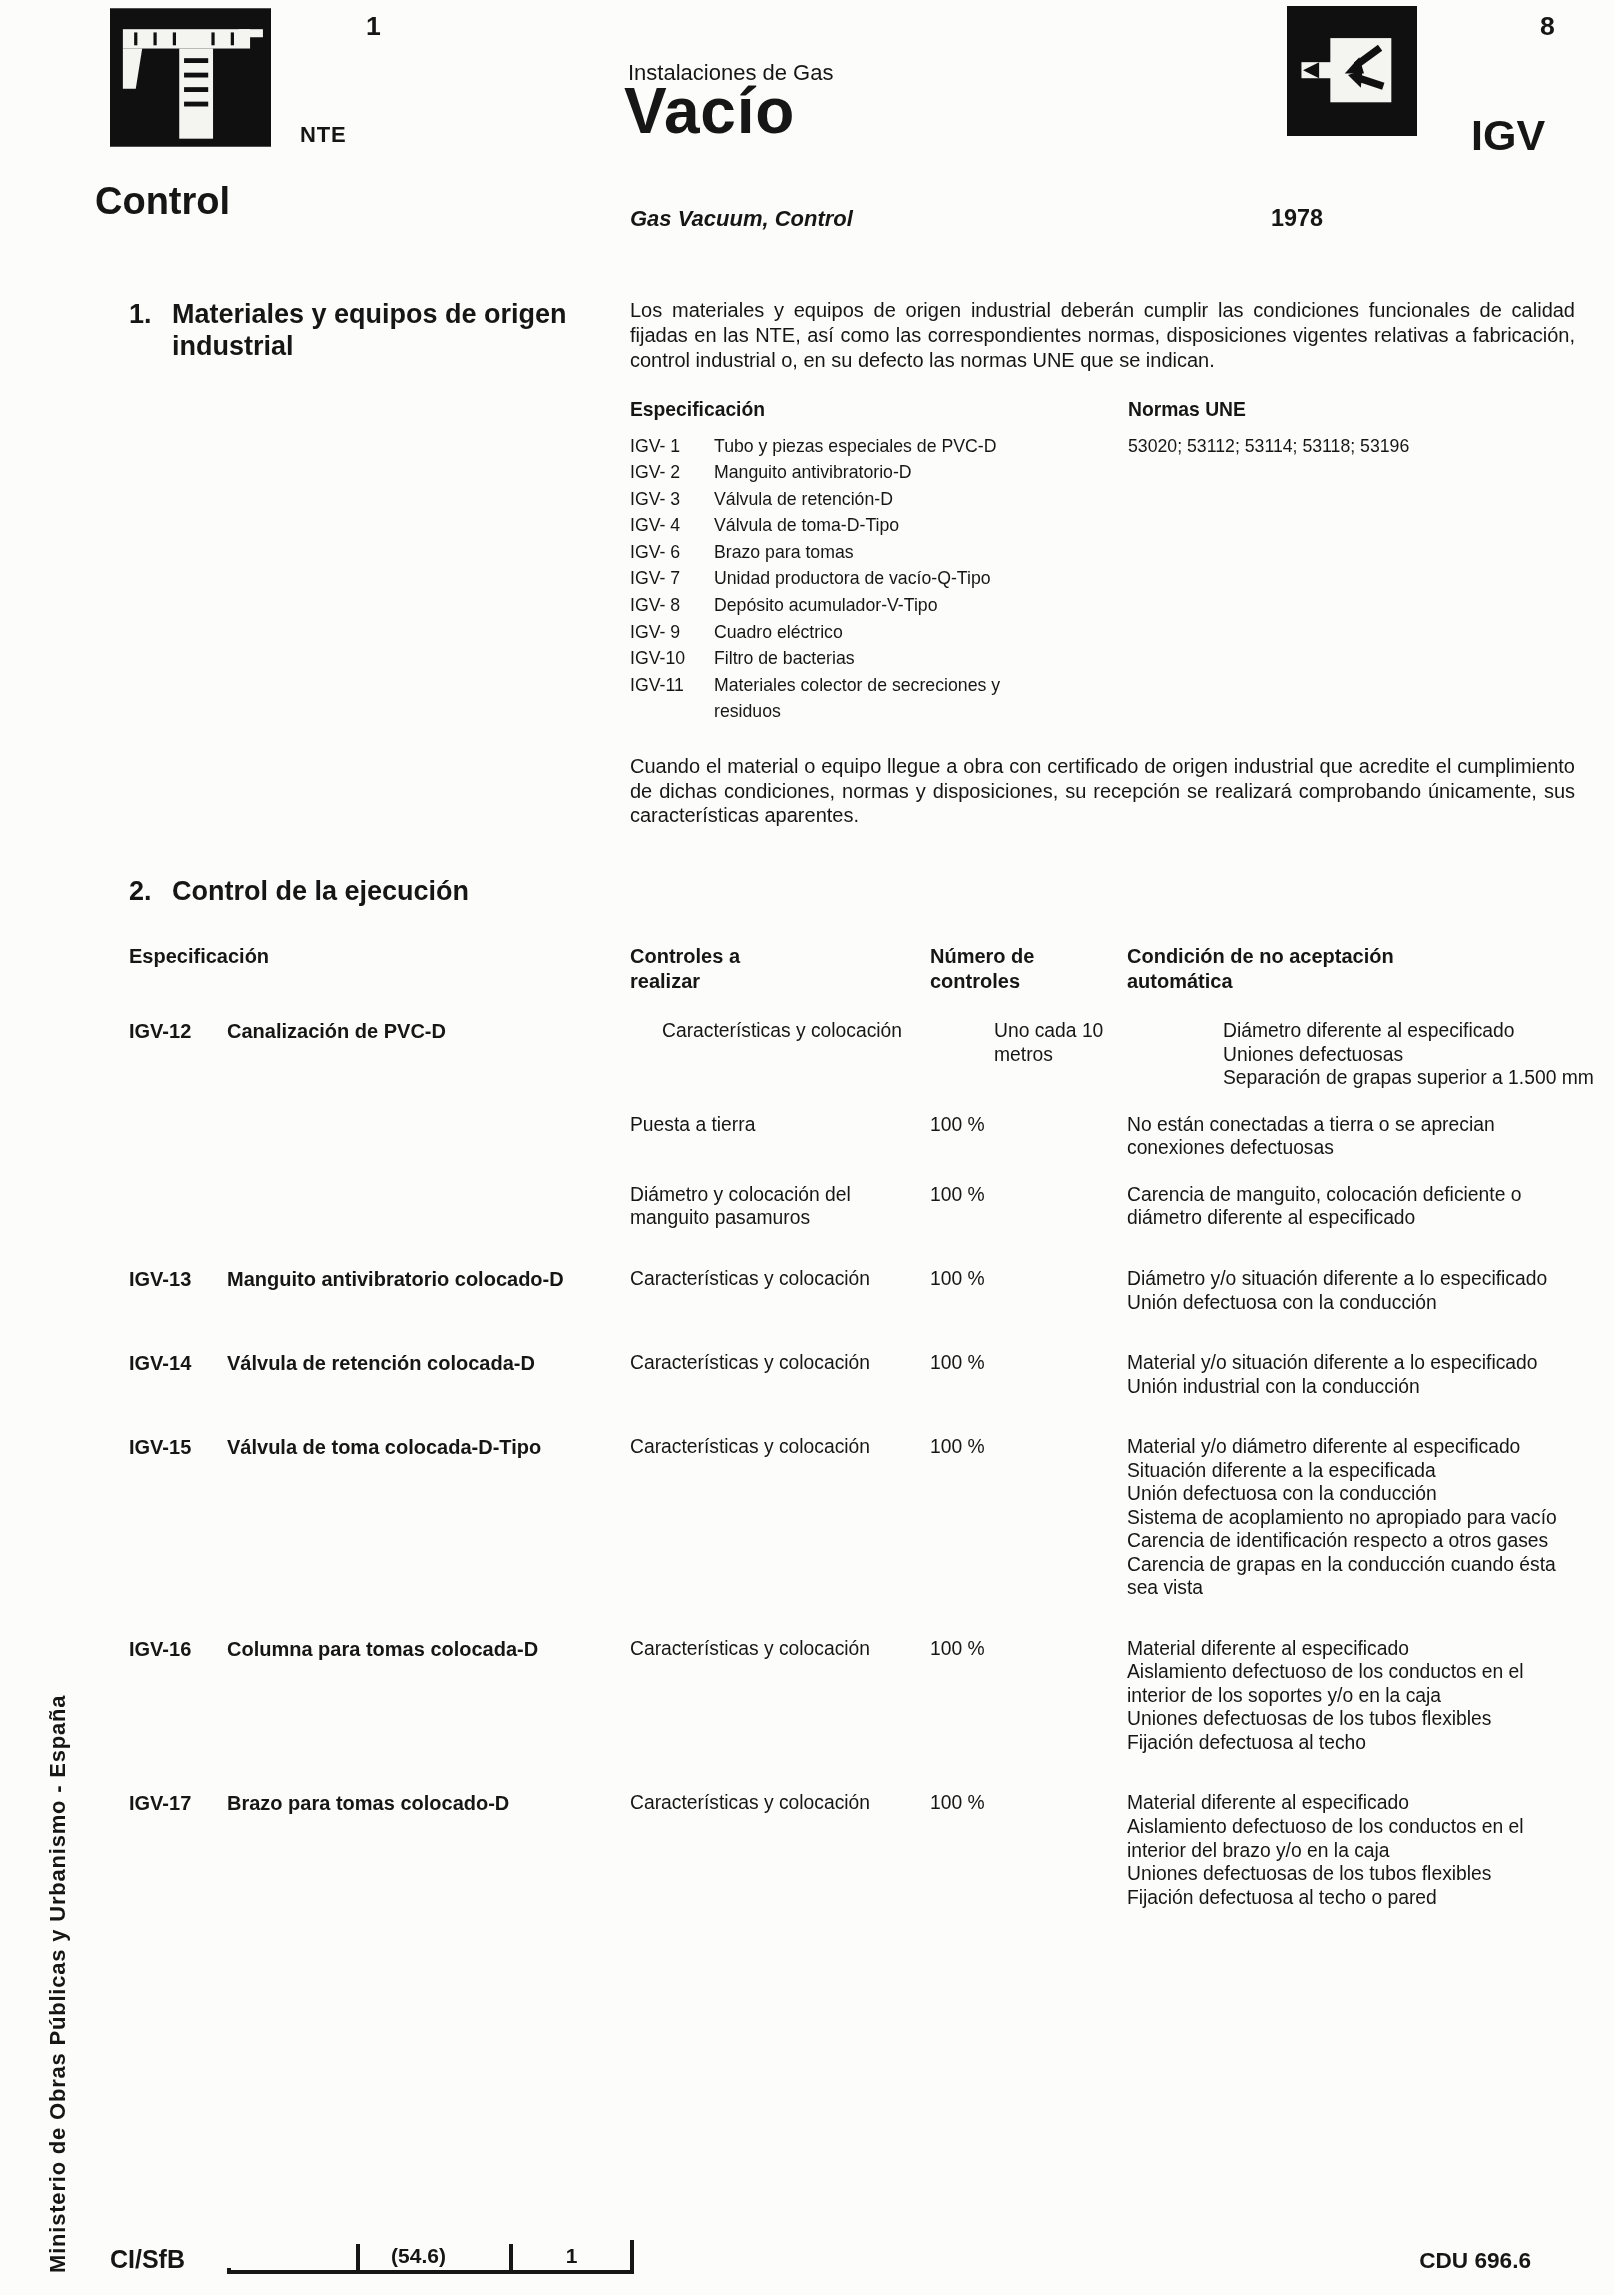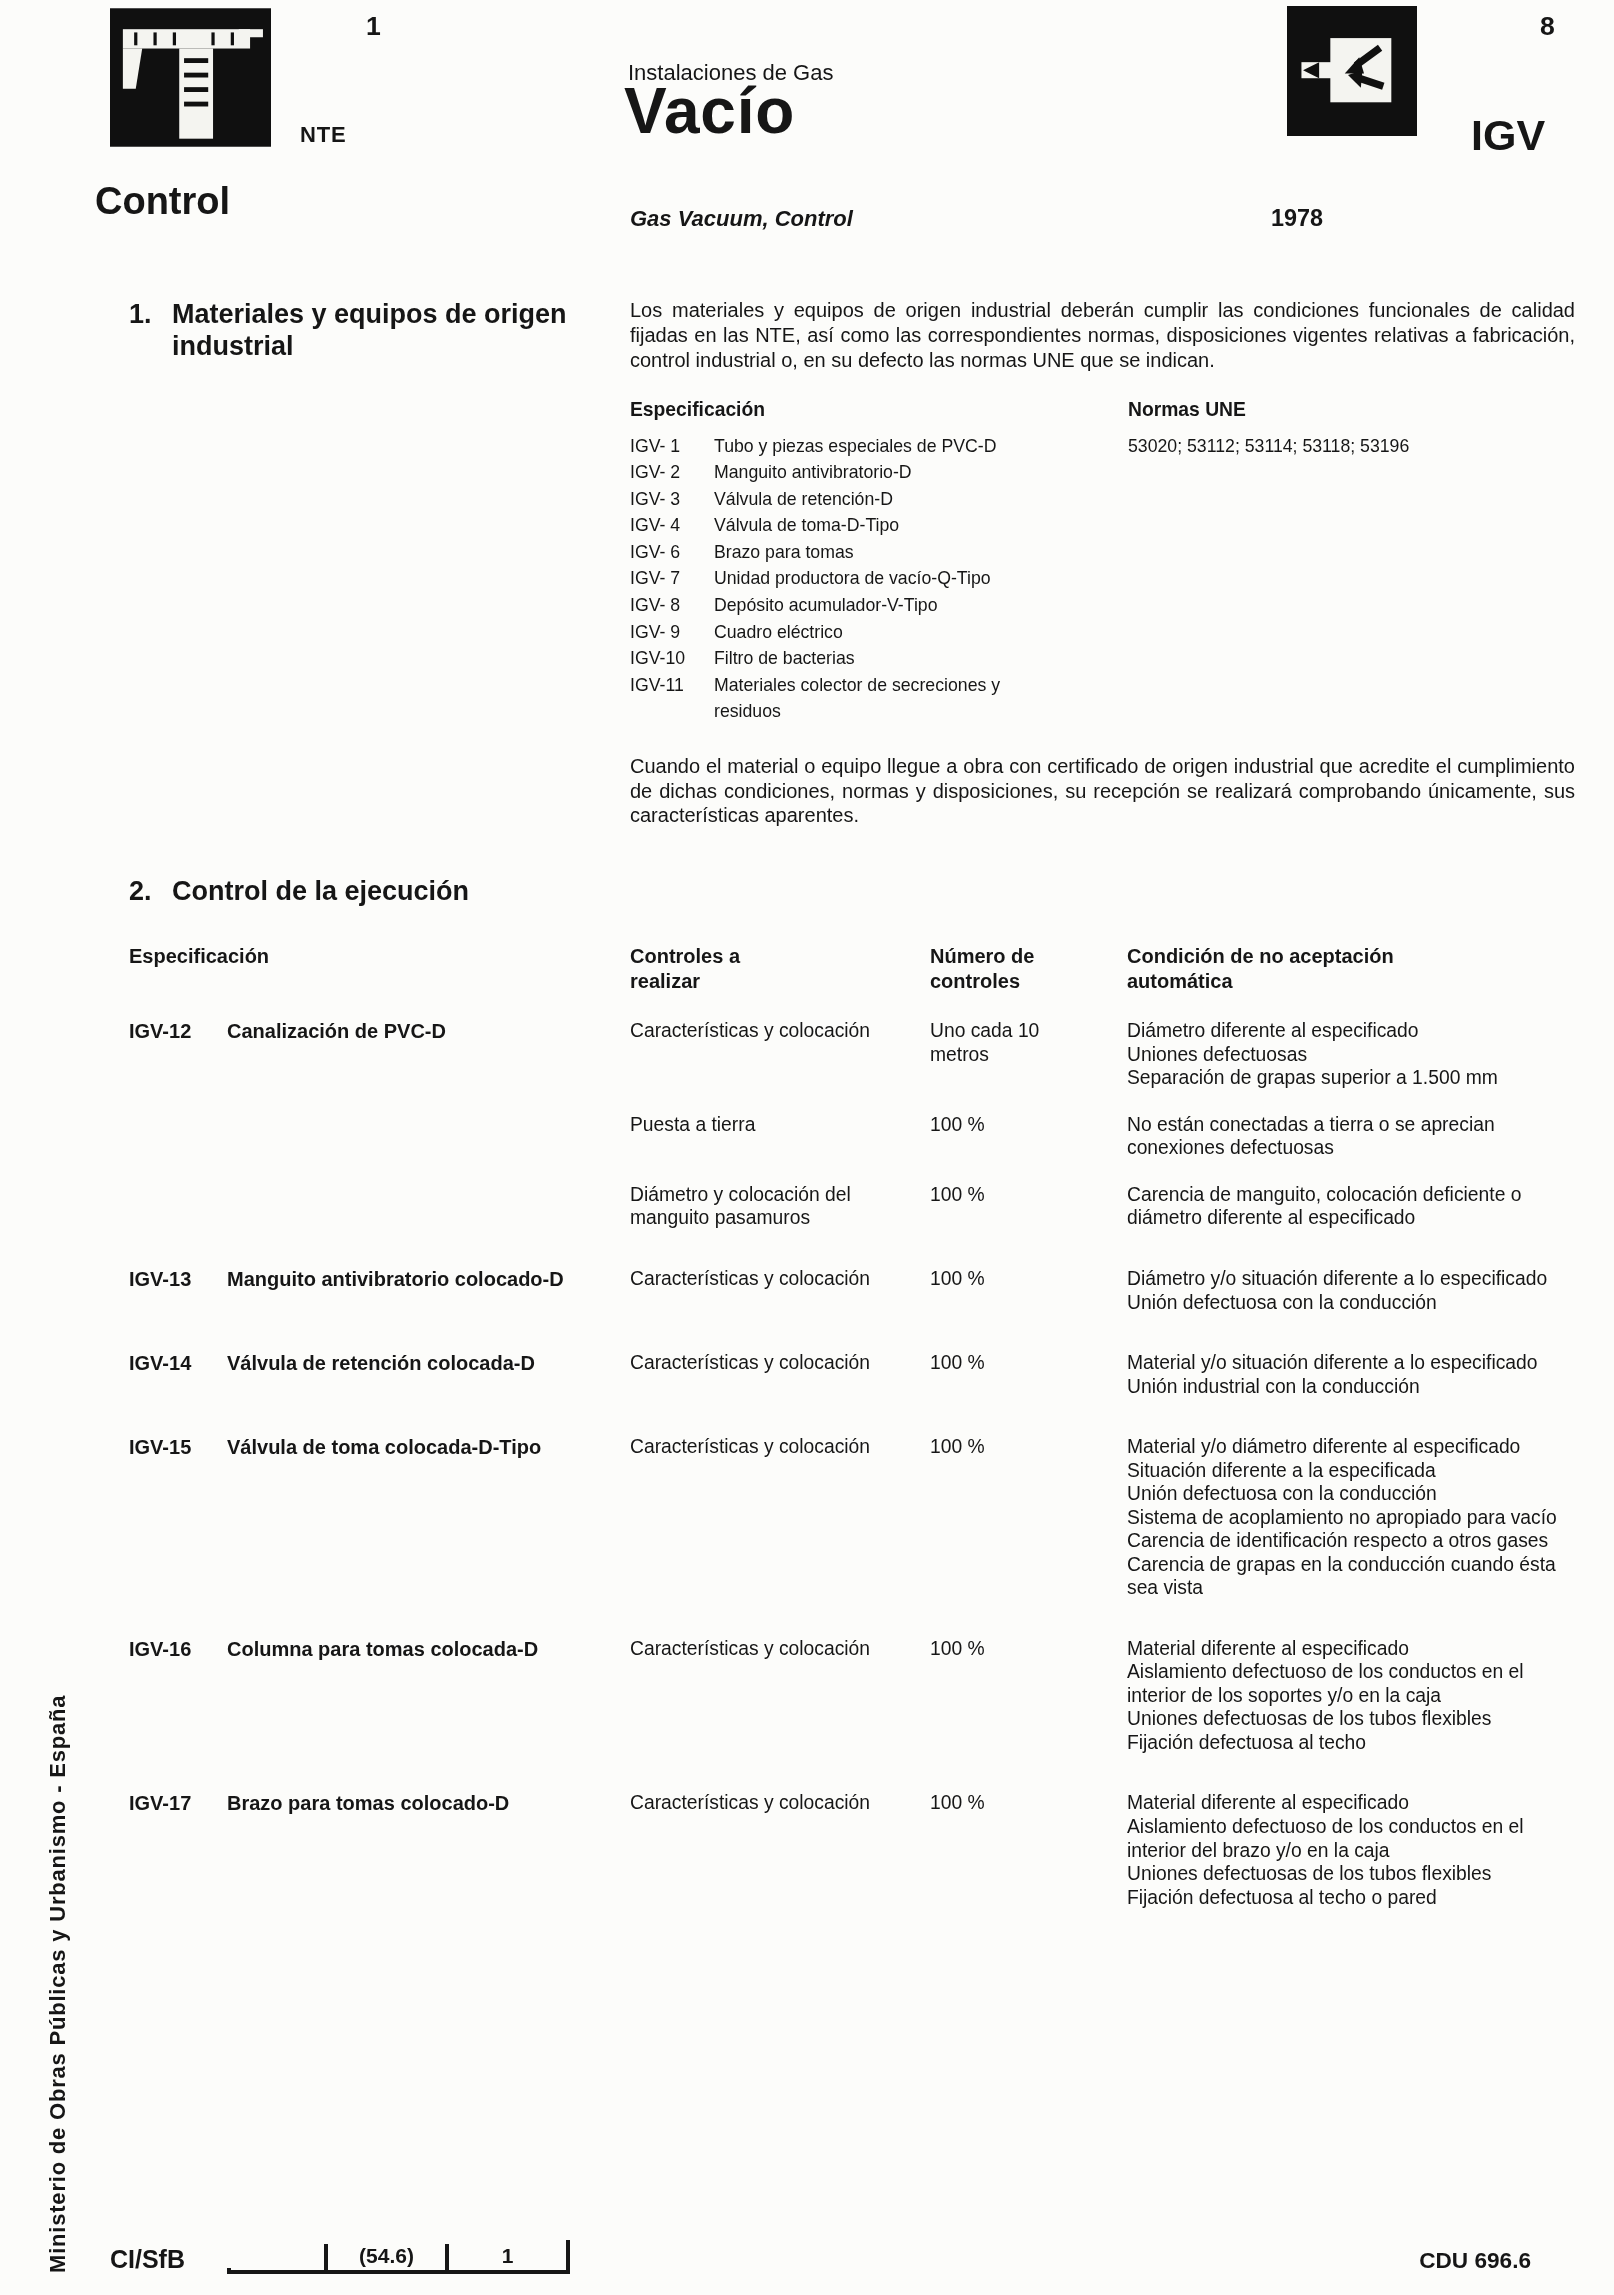--- a/index.html
+++ b/index.html
@@ -42,21 +42,21 @@
   .spec-item .code { width:84px; flex:none; }
   .spec-item .iname { flex:1; }
   .closing { margin-top:29px; }
 
   
   .s2 { margin:47px 0 0 129px; }
   .s2 .sec-h { margin-bottom:37px; }
   .t2 { display:grid; grid-template-columns:501px 300px 197px 447px; }
   .t2-head { font-weight:bold; font-size:20px; line-height:1.22; margin-bottom:26px; }
   .row { font-size:19.3px; line-height:1.22; margin-top:23px; }
-  .row.first { margin-top:0; }
+  .row.first { margin-top:0;gap:32px; }
   .row.group { margin-top:37px; }
   .spec-cell { font-weight:bold; font-size:20px; display:flex; padding-right:32px; }
   .rcode { width:98px; flex:none; }
   .rname { flex:1; }
   .ctrl { padding-right:42px; }
   .num-cell { padding-right:24px; }
   .cond { padding-right:8px; }
 
   
   .sidebar {
@@ -64,21 +64,21 @@
     writing-mode: vertical-rl; transform: rotate(180deg);
     font-weight:bold; font-size:22px; letter-spacing:0.8px; text-align:left;
   }
 
   
   footer {
     position:absolute; left:110px; right:84px; bottom:21px;
     display:flex; align-items:flex-end;
   }
   .cisfb { font-size:25px; font-weight:bold; }
-  .classbox { display:flex; margin-left:42px; border-bottom:4px solid #161616; border-right:4px solid #161616; height:34px; align-items:flex-end; }
+  .classbox { display:flex; margin-left:42px; border-bottom:4px solid #161616; border-right:4px solid #161616; height:34px; align-items:flex-end;gap:32px; }
   .classcell { border-left:4px solid #161616; text-align:center; font-weight:bold; font-size:21px; padding:0 4.8px 2.4px 4.8px; display:flex; align-items:flex-end; justify-content:center; }
   .classcell.c0 { width:97px; }
   .classcell.c1 { width:121px; }
   .classcell.c2 { width:121px; }
   .cdu { margin-left:auto; font-size:22.6px; font-weight:bold; }
 </style>
 </head>
 <body>
 
 <div class="page">

